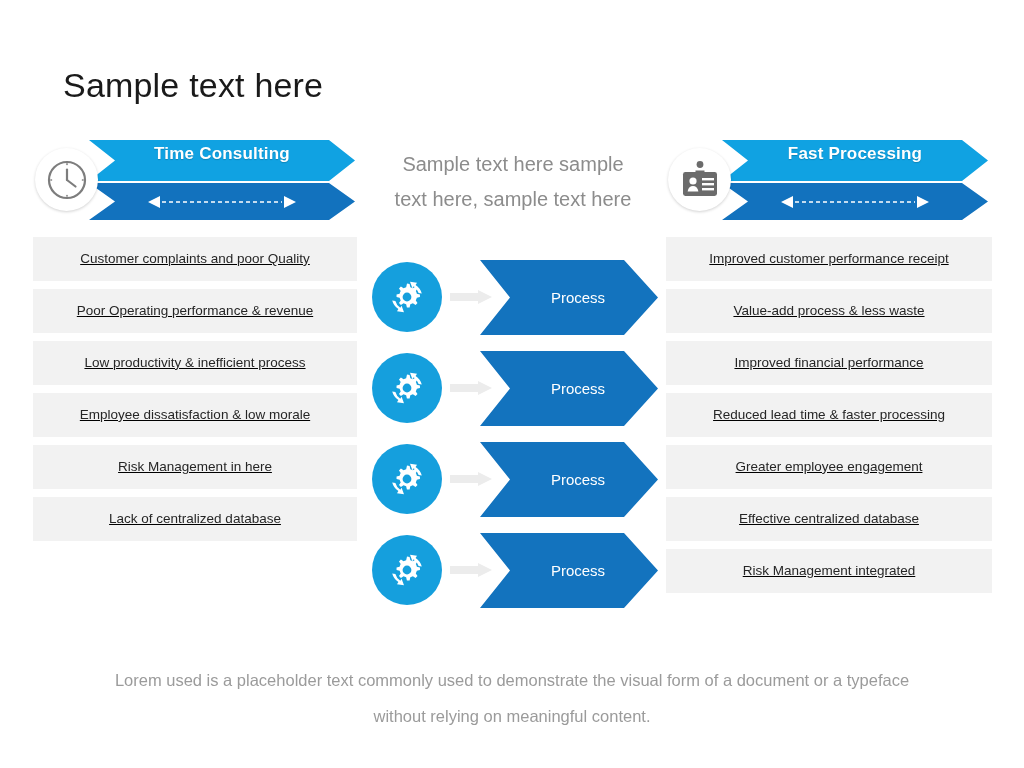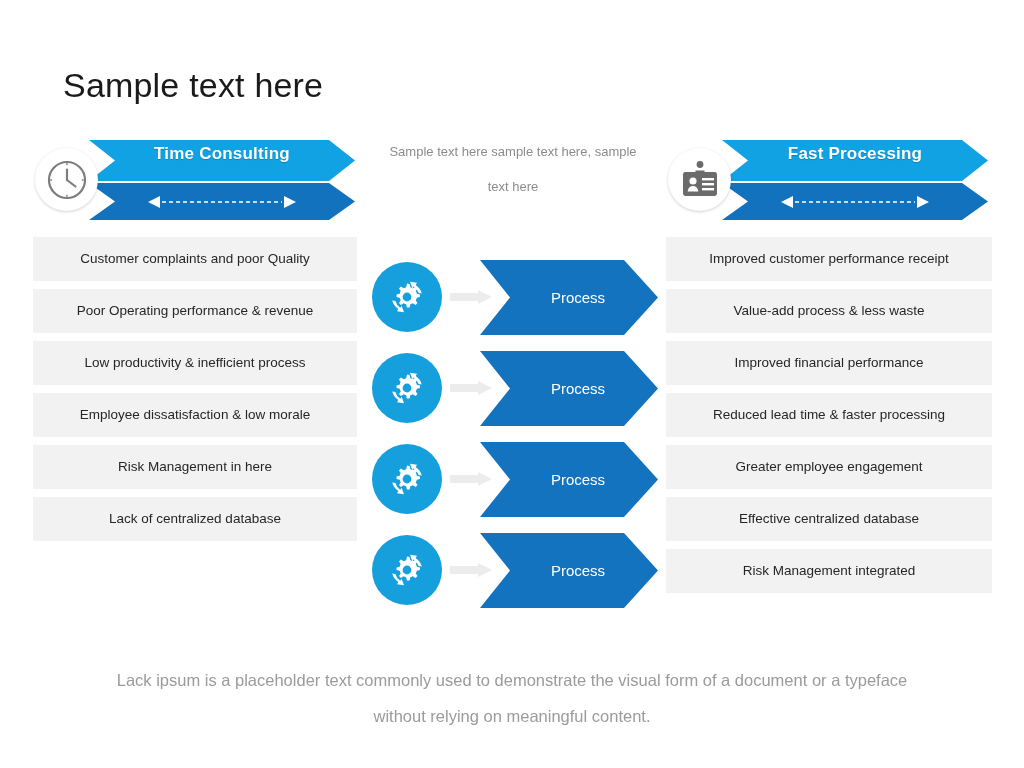--- a/index.html
+++ b/index.html
@@ -107,20 +107,21 @@
     align-items: center;
     justify-content: center;
     z-index: 3;
   }
 
   
   .column {
     position: absolute;
     top: 237px;
     width: 324px;
+    text-decoration: underline;
   }
   .column.left  { left: 33px; }
   .column.right { left: 666px; width: 326px; }
 
   .list-row {
     height: 44px;
     margin-bottom: 8px;
     background: #f2f2f2;
     display: flex;
     align-items: center;
@@ -130,24 +131,24 @@
     text-align: center;
     font-size: 13.5px;
     color: #262626;
     line-height: 1.2;
   }
 
   
   .center-text {
     position: absolute;
     left: 388px;
-    top: 134px;
+    top: 147px;
     width: 250px;
     text-align: center;
-    font-size: 13px;
+    font-size: 20px;
     line-height: 35px;
     color: #8c8c8c;
   }
 
   .process-list {
     position: absolute;
     left: 372px;
     top: 260px;
     width: 286px;
   }
@@ -365,13 +366,13 @@
         <rect x="0" y="3" width="30" height="8" fill="#ececec"></rect>
         <polygon points="28,0 42,7 28,14" fill="#ececec"></polygon>
       </svg>
     </div>
     <div class="proc-chevron"></div>
     <div class="proc-label">Process</div>
   </div>
 
 </div>
 
-<div class="footer-text">Lack ipsum is a placeholder text commonly used to demonstrate the visual form of a document or a typeface without relying on meaningful content.</div>
+<div class="footer-text">Lorem used is a placeholder text commonly used to demonstrate the visual form of a document or a typeface without relying on meaningful content.</div>
 
 </body></html>

